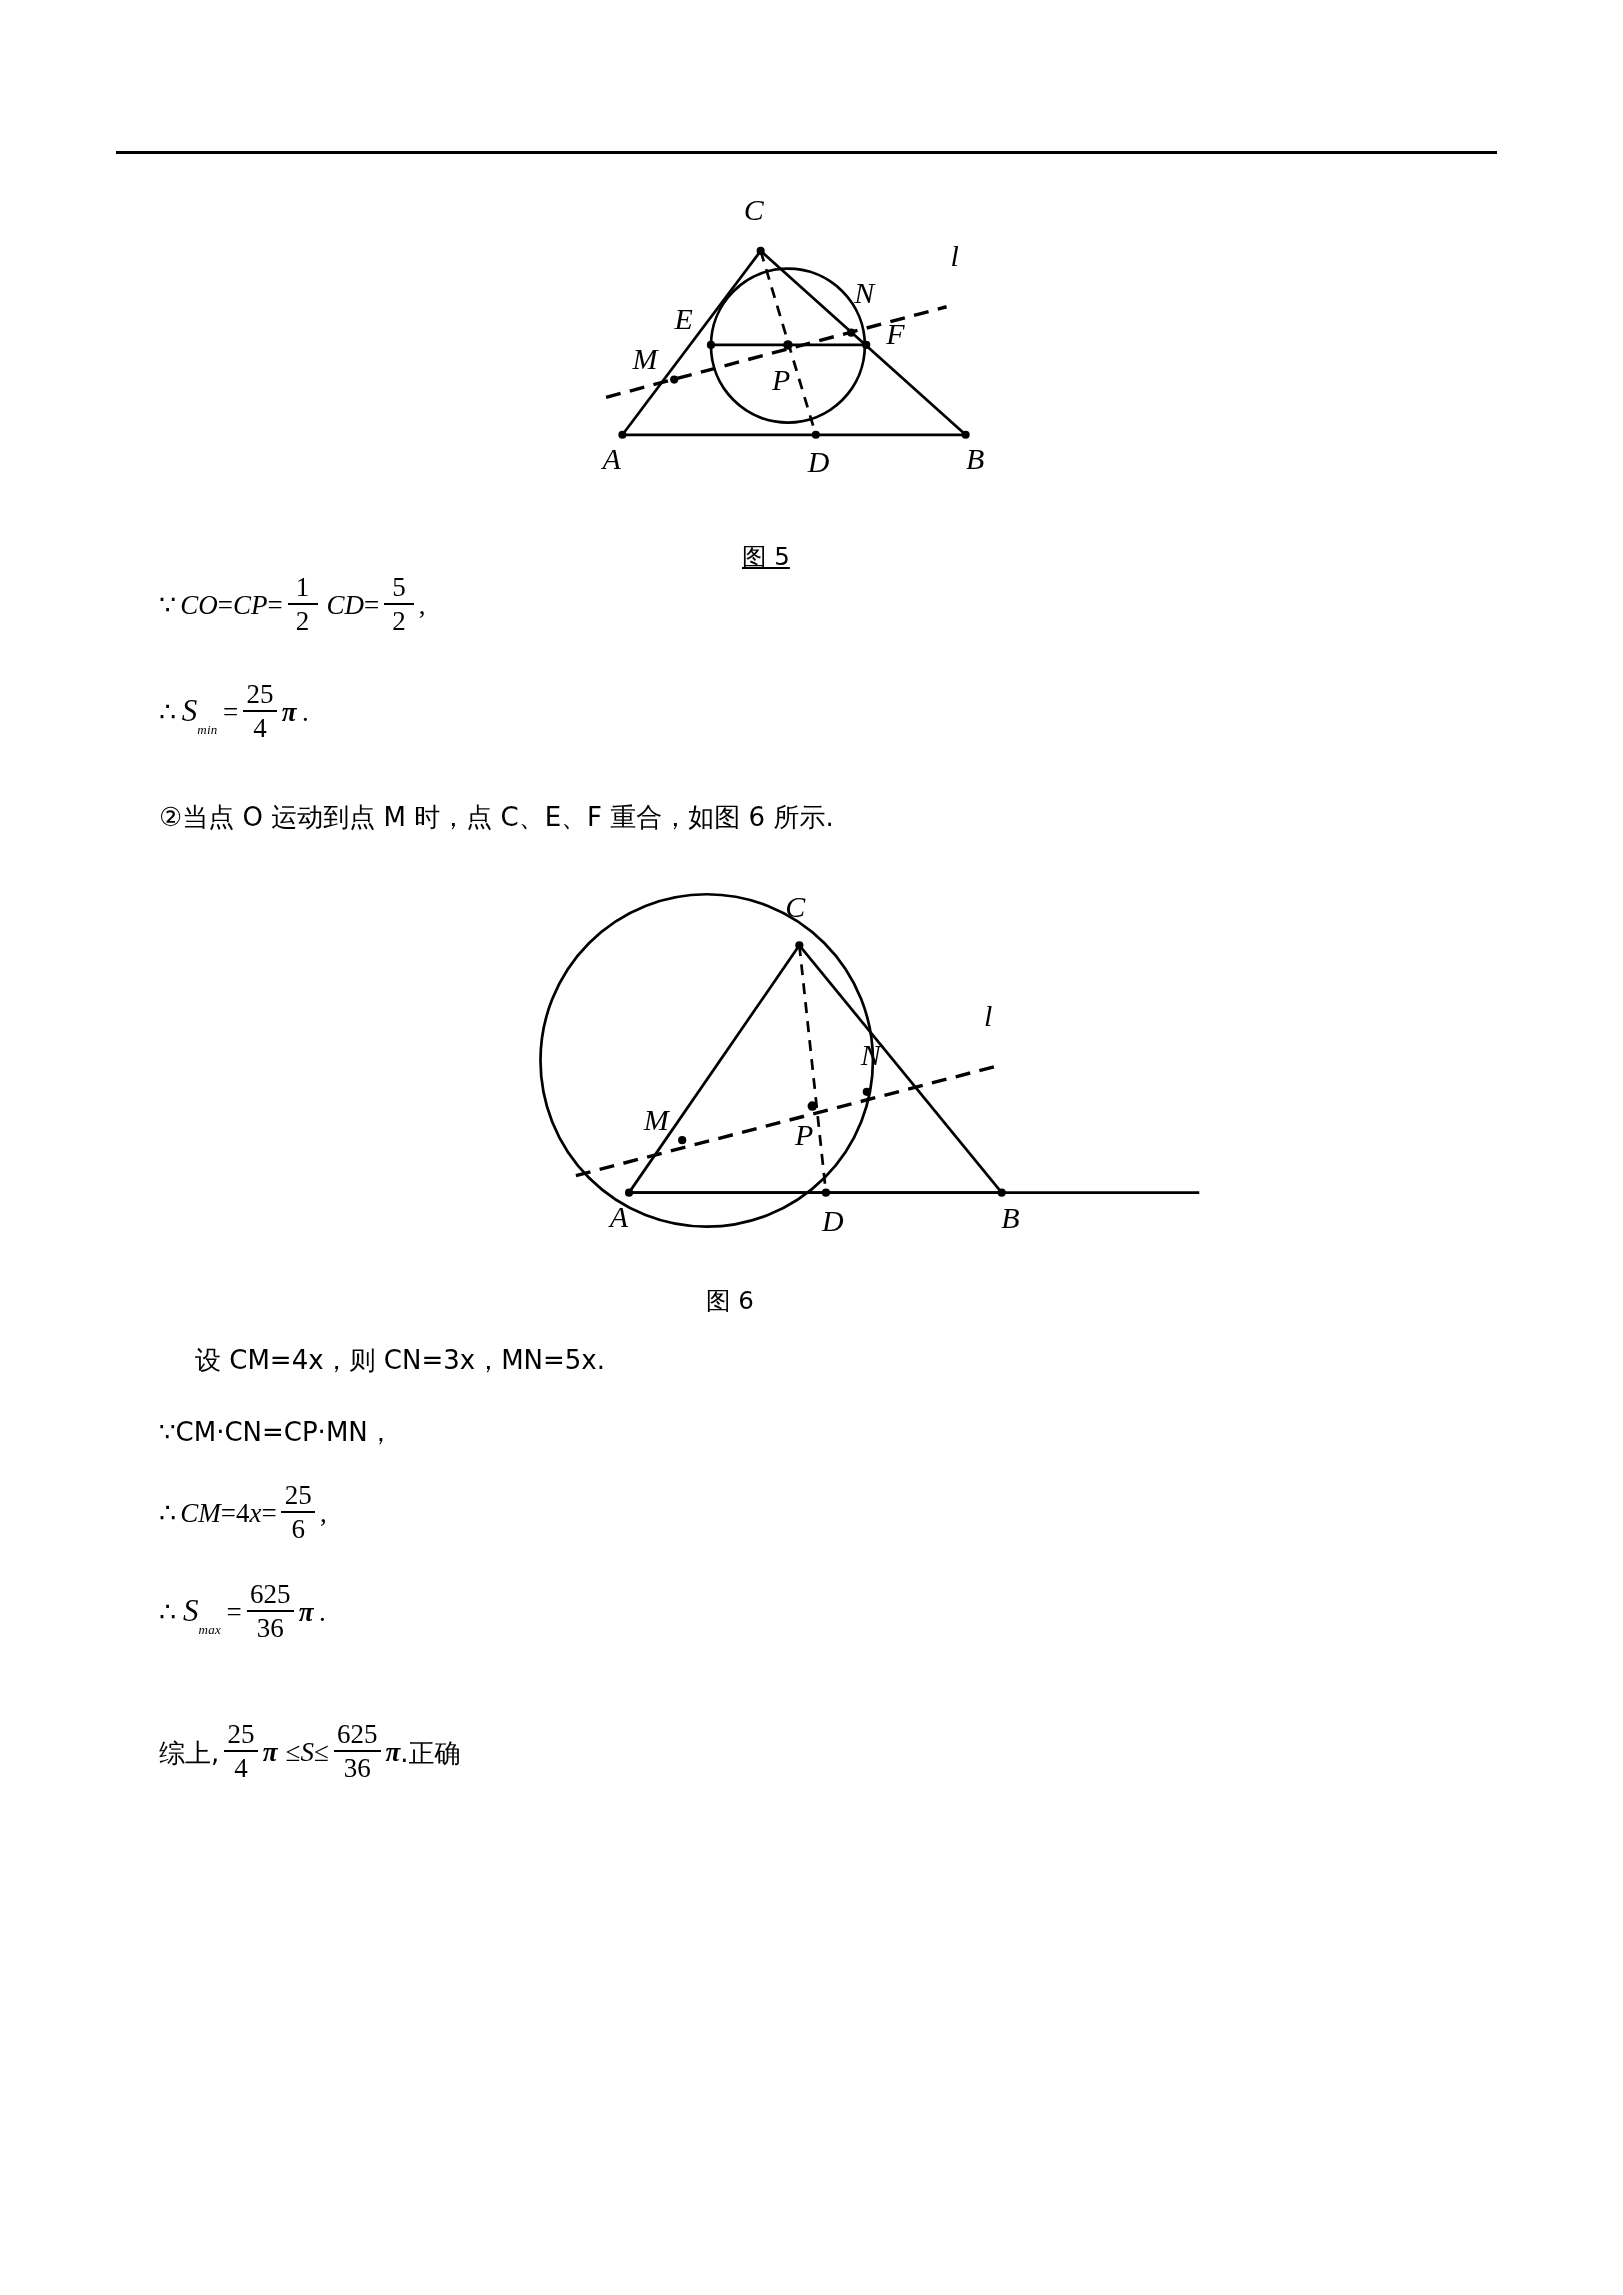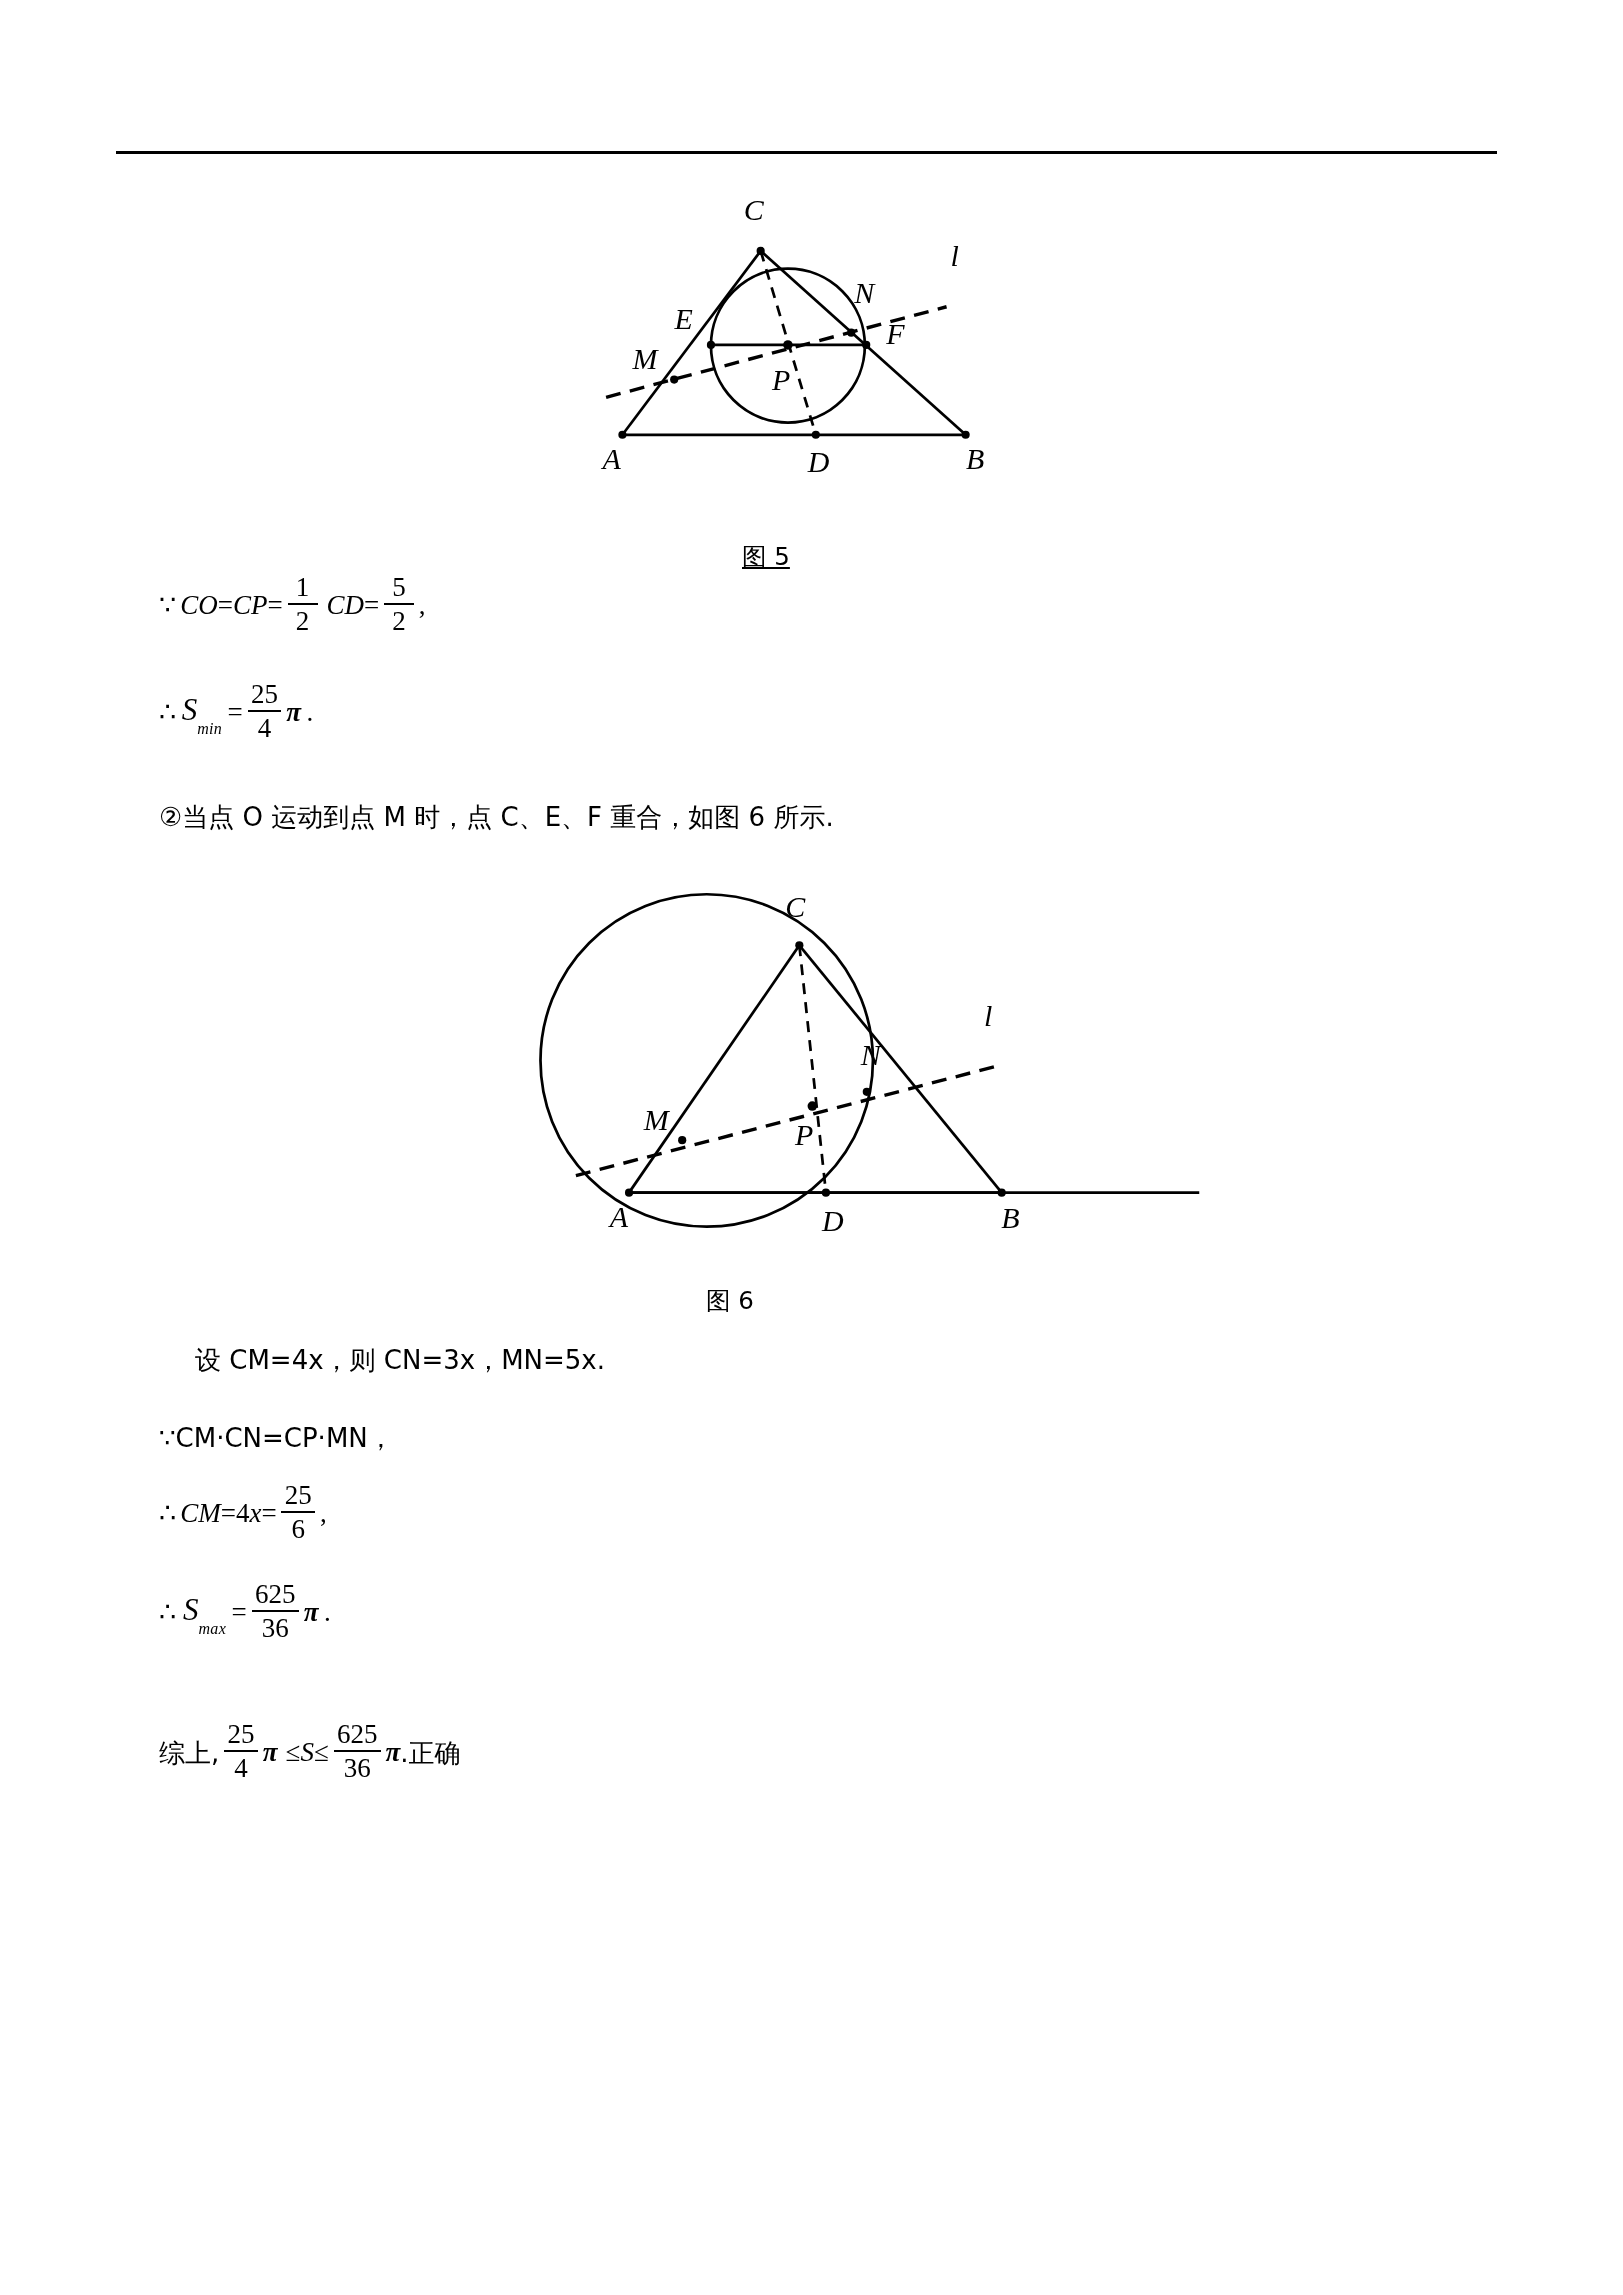--- a/index.html
+++ b/index.html
@@ -42,21 +42,21 @@
     font-family:"Liberation Serif", serif;
     font-size:27px;
     line-height:1.04;
     position:relative;
     top:-1.4px;
   }
   .frac .num { padding:0 3.4px; }
   .frac .den { padding:0 3.4px; }
   .frac .bar { width:100%; height:2px; background:#000; margin:2px 0; min-width:30px; }
 
-  .sub { font-size:16px; vertical-align:sub; position:relative; top:6.1px; letter-spacing:0.3px;}
+  .sub { font-size:13px; vertical-align:sub; position:relative; top:6.1px; letter-spacing:0.3px;}
 
   .caption {
     position:absolute;
     font-family:"DejaVu Sans", sans-serif;
     font-size:24.5px;
     white-space:nowrap;
   }
 
   
   .figure { position:absolute; }
@@ -188,21 +188,21 @@
       <text class="fig-lbl" x="723" y="512" text-anchor="middle">B</text>
     </svg>
   </div>
 
   <div class="caption" style="left:706px; top:1284px;">图 6</div>
 
   <div class="body-line" style="left:159px; top:1341px; height:38px;margin-left:36px;">
     <span class="cnpart">设 CM=4x，则 CN=3x，MN=5x.</span>
   </div>
 
-  <div class="body-line" style="left:159px; top:1413px; height:38px;align-items:flex-end;">
+  <div class="body-line" style="left:159px; top:1413px; height:38px;">
     <span class="cnpart">∵CM·CN=CP·MN，</span>
   </div>
 
   <div class="body-line" style="left:159px; top:1483px; height:61px;">
     <span class="mr" style="font-size:27px;">∴</span>
     <span class="mi" style="margin-left:4px;">CM</span>
     <span class="mr">=4</span>
     <span class="mi">x</span>
     <span class="mr">=</span>
     <span class="frac">

